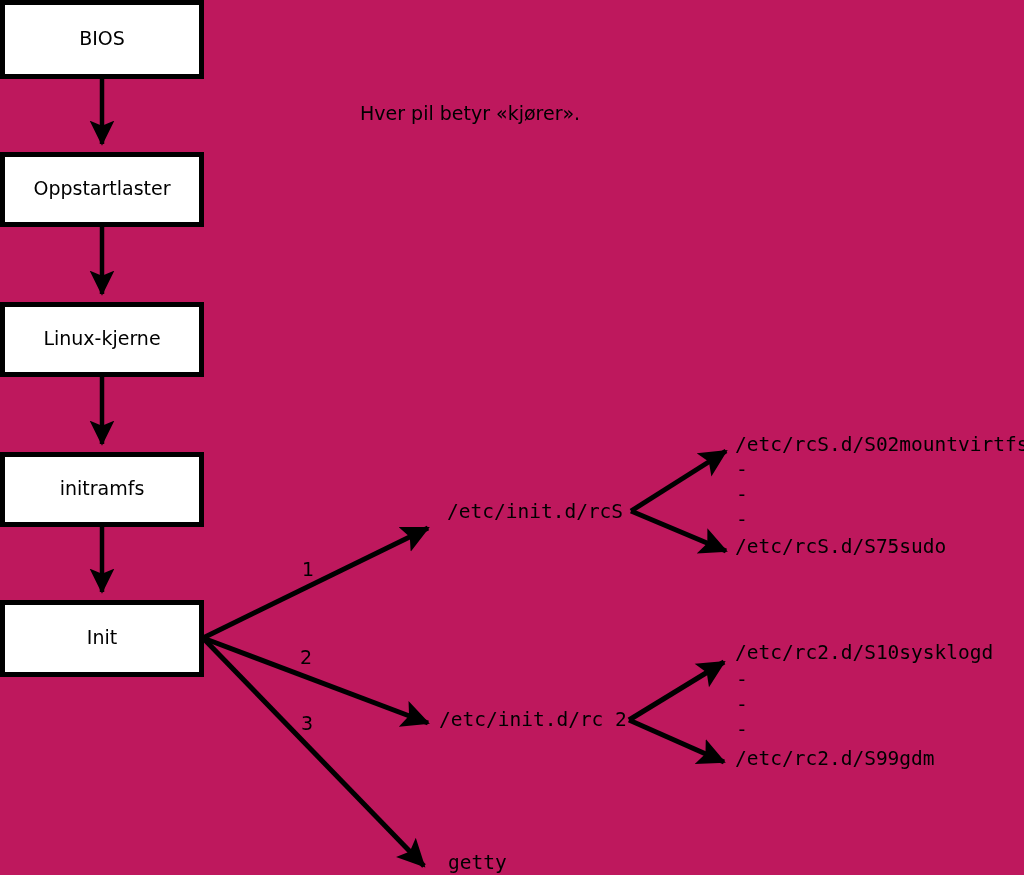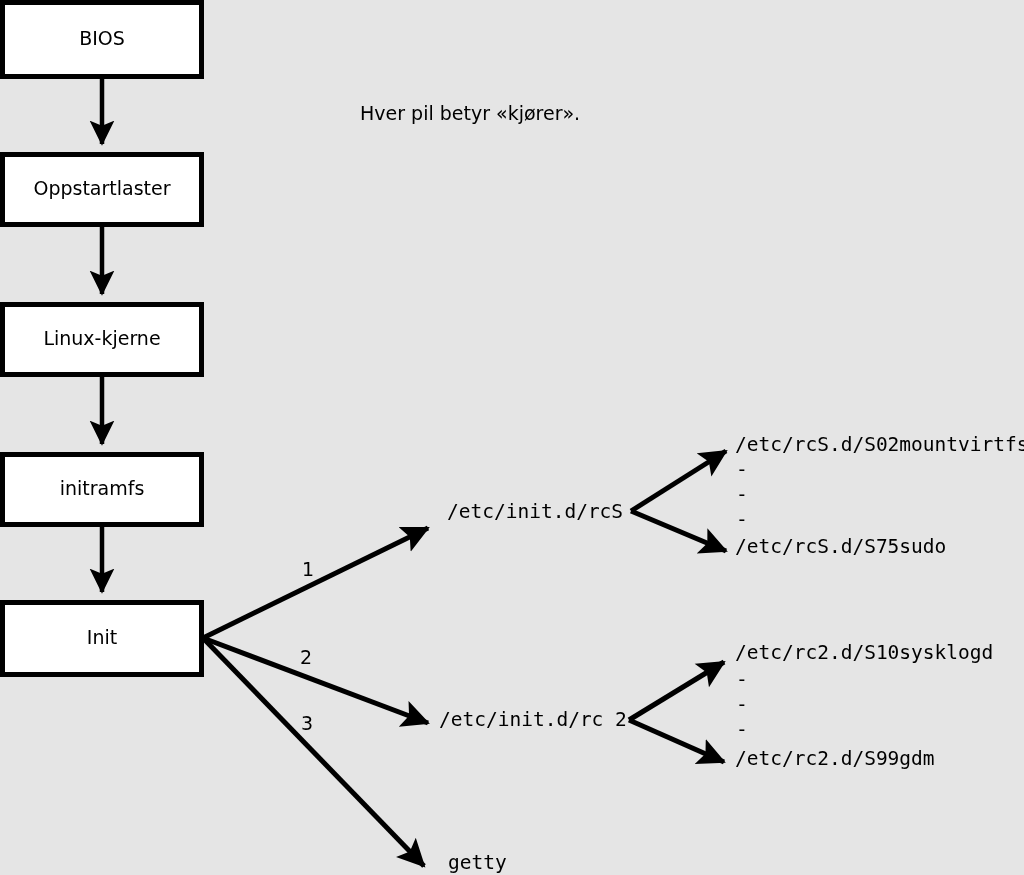--- a/index.html
+++ b/index.html
@@ -4,21 +4,21 @@
 <style>
   html, body {
     margin: 0;
     padding: 0;
     background: #ffffff;
   }
   #diagram-root {
     position: relative;
     width: 1024px;
     height: 875px;
-    background: #e5e5e5;
+    background: #be185d;
     overflow: hidden;
     font-family: "DejaVu Sans", sans-serif;
   }
   #diagram-svg {
     position: absolute;
     left: 0;
     top: 0;
     width: 1024px;
     height: 875px;
     display: block;

